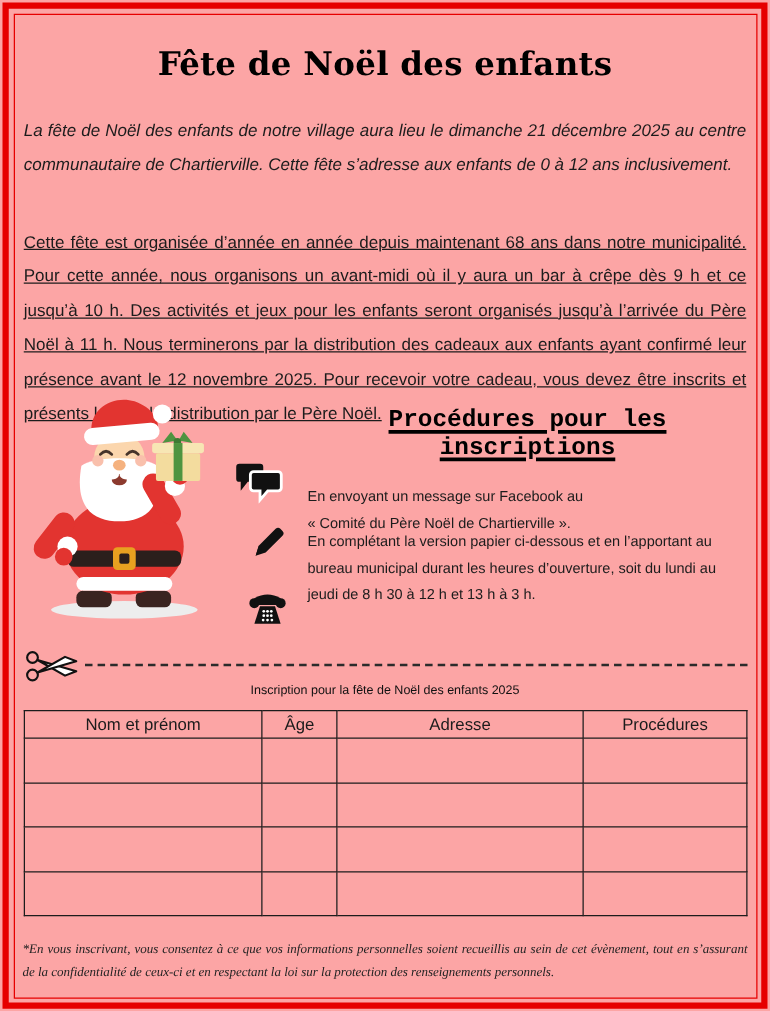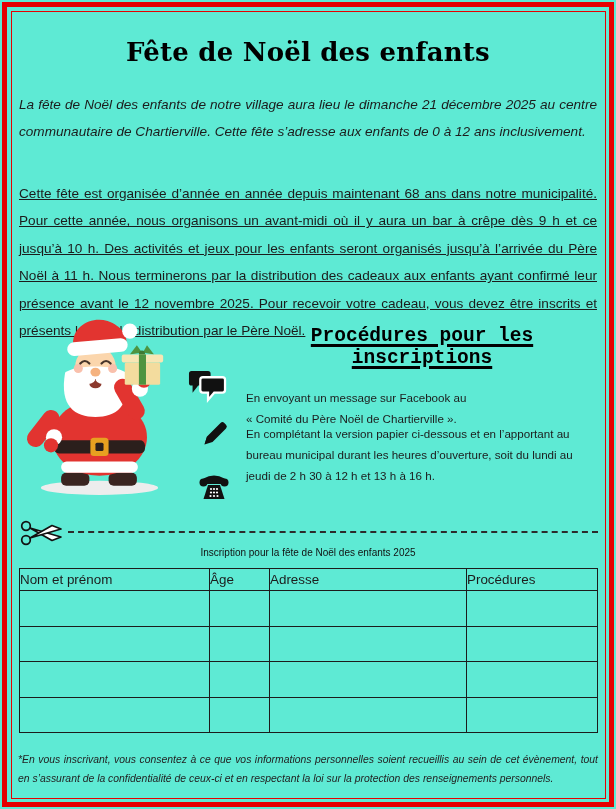--- a/index.html
+++ b/index.html
@@ -1,19 +1,19 @@
 <!DOCTYPE html>
 <html lang="fr"><head>
 <meta charset="utf-8">
 <style>
   html,body{margin:0;padding:0;background:#ffffff;}
   .page{
     position:relative;
     width:616px;height:809px;
-    background:#5eead4;
+    background:#fca5a5;
     font-family:"Liberation Sans", sans-serif;
     color:#1c1c1c;
     overflow:hidden;
   }
   
   .frame-outer{position:absolute;inset:2px;border:5px solid #e60000;pointer-events:none;}
   .frame-inner{position:absolute;inset:10.5px;border:1.5px solid #e60000;pointer-events:none;}
 
   .title{
     position:absolute;top:18px;left:0;right:0;
@@ -65,28 +65,28 @@
 
   .form-title{
     position:absolute;top:547px;left:0;right:0;
     text-align:center;font-size:10px;color:#111;
   }
   table.reg{
     position:absolute;left:19px;top:568px;width:578px;
     border-collapse:collapse;table-layout:fixed;
   }
   table.reg th, table.reg td{border:1.6px solid #1c1c1c;padding:0;}
-  table.reg th{height:21px;font-size:13.4px;font-weight:400;text-align:left;}
+  table.reg th{height:21px;font-size:13.4px;font-weight:400;text-align:center;}
   table.reg td{height:34.5px;}
   col.c1{width:190px;} col.c2{width:60px;} col.c3{width:197px;} col.c4{width:131px;}
 
   .footnote{
     position:absolute;left:18px;top:751px;width:580px;
     font-size:10.4px;line-height:18.5px;
-    font-style:italic;text-align:justify;margin:0;color:#222;
+    font-style:italic;text-align:justify;margin:0;color:#222;font-family:Liberation Serif, serif;
   }
 </style>
 </head>
 <body>
 
 <div class="page">
   <div class="frame-outer"></div>
   <div class="frame-inner"></div>
 
   <h1 class="title">
@@ -156,21 +156,21 @@
 « Comité du Père Noël de Chartierville ».</p>
 
   <div class="proc-icon i2-icon">
     <svg viewBox="0 0 26 26" width="26" height="26">
       <path d="M2.5 23.5 L5 15.5 L18.5 2 Q20.5 0.2 22.3 2 L24 3.7 Q25.8 5.5 24 7.5 L10.5 21 Z" fill="#111"></path>
       <path d="M2.5 23.5 L5 15.5 L7.5 18 Z" fill="#111"></path>
     </svg>
   </div>
   <p class="proc-text i2-text">En complétant la version papier ci-dessous et en l’apportant au
 bureau municipal durant les heures d’ouverture, soit du lundi au
-jeudi de 2 h 30 à 12 h et 13 h à 16 h.</p>
+jeudi de 8 h 30 à 12 h et 13 h à 3 h.</p>
 
   <div class="proc-icon i3-icon">
     <svg viewBox="0 0 30 26" width="30" height="26">
       <circle cx="4.5" cy="7.5" r="4" fill="#111"></circle>
       <circle cx="25.5" cy="7.5" r="4" fill="#111"></circle>
       <path d="M4.5 3.5 Q15 -2.5 25.5 3.5 L25.5 9 L4.5 9 Z" fill="#111"></path>
       <path d="M9 10 L21 10 L25.5 24 L4.5 24 Z" fill="#111"></path>
       <g fill="#fff">
         <circle cx="12" cy="14" r="1.1"></circle>
           <circle cx="15" cy="14" r="1.1"></circle>

